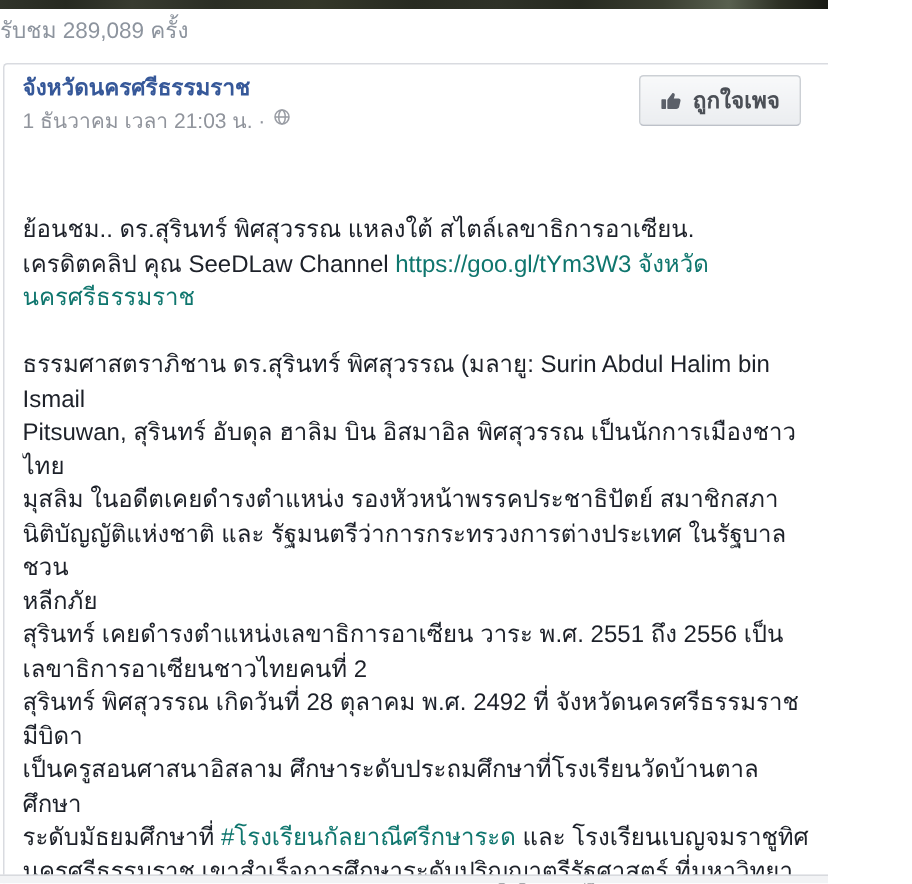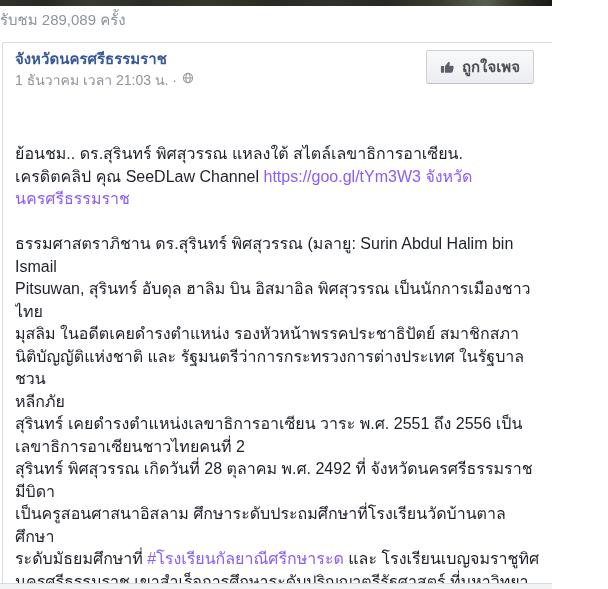--- a/index.html
+++ b/index.html
@@ -108,21 +108,21 @@
     right: 8px;
     font-size: 16px;
     line-height: 22.5px;
     color: #1d2129;
     white-space: pre-line;
     overflow: hidden;
     max-height: 478px;
     margin-top: 36px;
   }
   .post-link {
-    color: #8b5cf6;
+    color: #0f766e;
     text-decoration: none;
     cursor: pointer;
   }
   .footer-strip {
     position: absolute;
     left: 0; right: 0;
     bottom: 0;
     height: 6px;
     background: #f2f3f5;
     border-top: 1px solid #d8dade;

